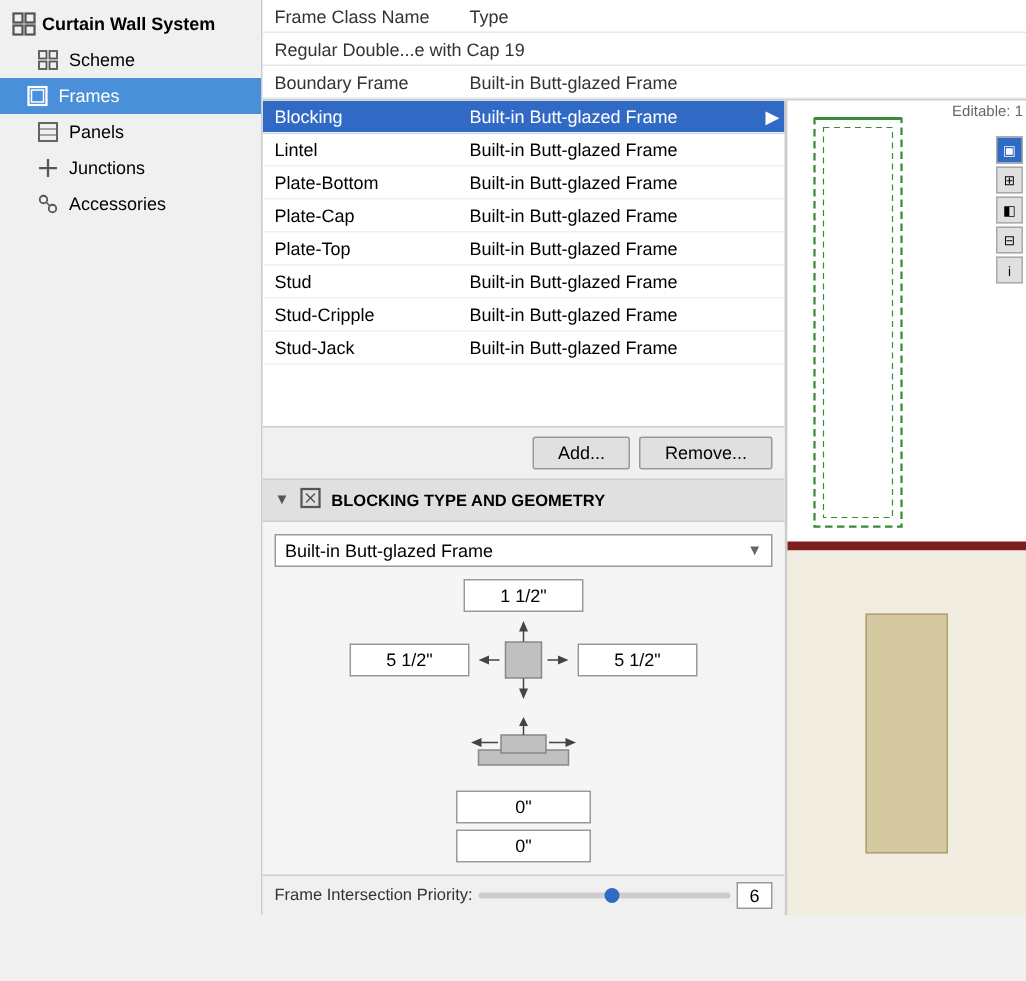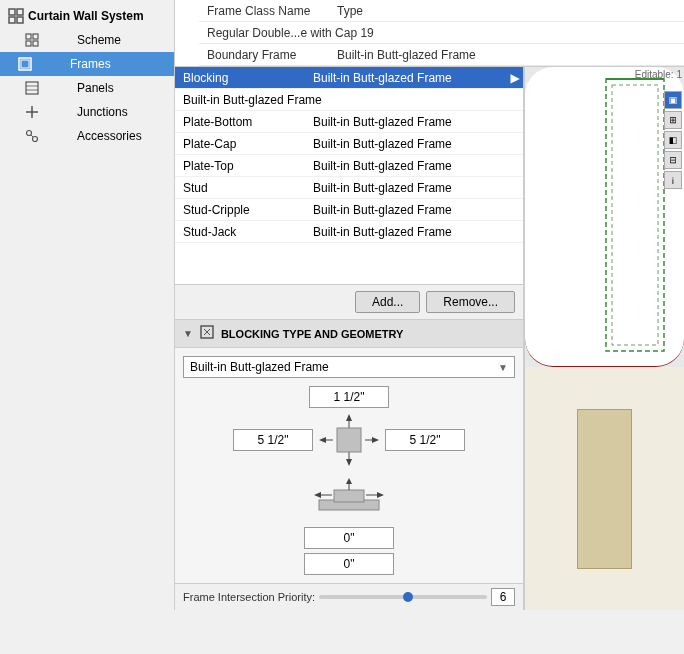--- a/index.html
+++ b/index.html
@@ -38,21 +38,20 @@
       display: inline-flex;
       align-items: center;
       justify-content: center;
     }
     .sidebar-item {
       display: flex;
       align-items: center;
       padding: 4px 8px 4px 24px;
       cursor: pointer;
       font-size: 12px;
-      gap: 31px;
     }
     .sidebar-item.active {
       background: #4a90d9;
       color: white;
       padding-left: 17px;
     }
     .sidebar-item-icon {
       width: 16px;
       height: 16px;
       margin-right: 6px;
@@ -71,21 +70,20 @@
     
     .frame-properties {
       background: white;
       border-bottom: 1px solid #ccc;
     }
     .prop-row {
       display: flex;
       border-bottom: 1px solid #e8e8e8;
       min-height: 22px;
       align-items: center;
-      margin-left: 24px;
     }
     .prop-label {
       width: 130px;
       padding: 3px 8px;
       color: #333;
       flex-shrink: 0;
     }
     .prop-value {
       flex: 1;
       padding: 3px 8px;
@@ -216,28 +214,27 @@
     
     .preview-panel {
       width: 160px;
       background: #e8e8e8;
       display: flex;
       flex-direction: column;
       border-left: 1px solid #ccc;
     }
     .preview-top {
       height: 300px;
-      border-bottom: 1px solid #7f1d1d;
+      border-bottom: 6px solid #7f1d1d;
       display: flex;
       align-items: flex-start;
-      justify-content: flex-end;
+      justify-content: flex-start;
       padding: 8px;
       background: white;
       position: relative;
-      border-radius: 28px;
     }
     .bottom-preview-area {
       flex: 1;
       background: #f0ede0;
       display: flex;
       flex-direction: column;
       align-items: center;
       justify-content: center;
       position: relative;
     }
@@ -406,20 +403,21 @@
 
       <div class="frame-list-panel">
         <div class="frame-list">
 
           <div class="frame-list-item selected">
             <span class="frame-name">Blocking</span>
             <span class="frame-type">Built-in Butt-glazed Frame</span>
             <span class="frame-arrow">▶</span>
           </div>
           <div class="frame-list-item">
+            <span class="frame-name">Lintel</span>
             <span class="frame-type">Built-in Butt-glazed Frame</span>
             <span class="frame-arrow"></span>
           </div>
           <div class="frame-list-item">
             <span class="frame-name">Plate-Bottom</span>
             <span class="frame-type">Built-in Butt-glazed Frame</span>
             <span class="frame-arrow"></span>
           </div>
           <div class="frame-list-item">
             <span class="frame-name">Plate-Cap</span>

